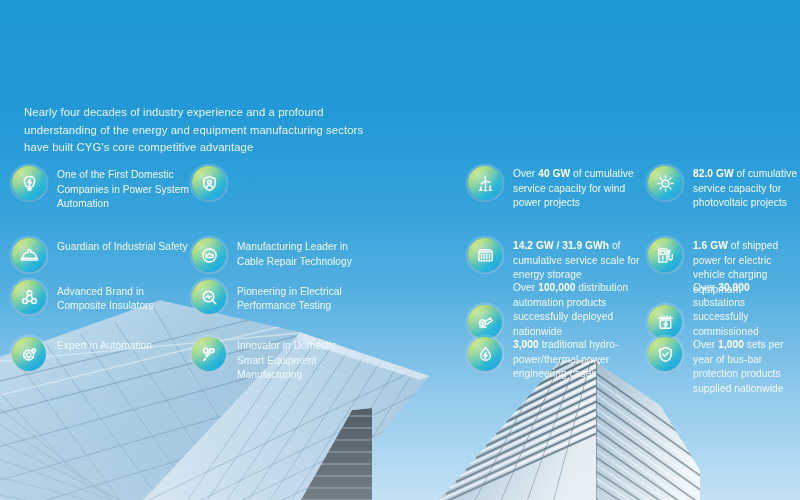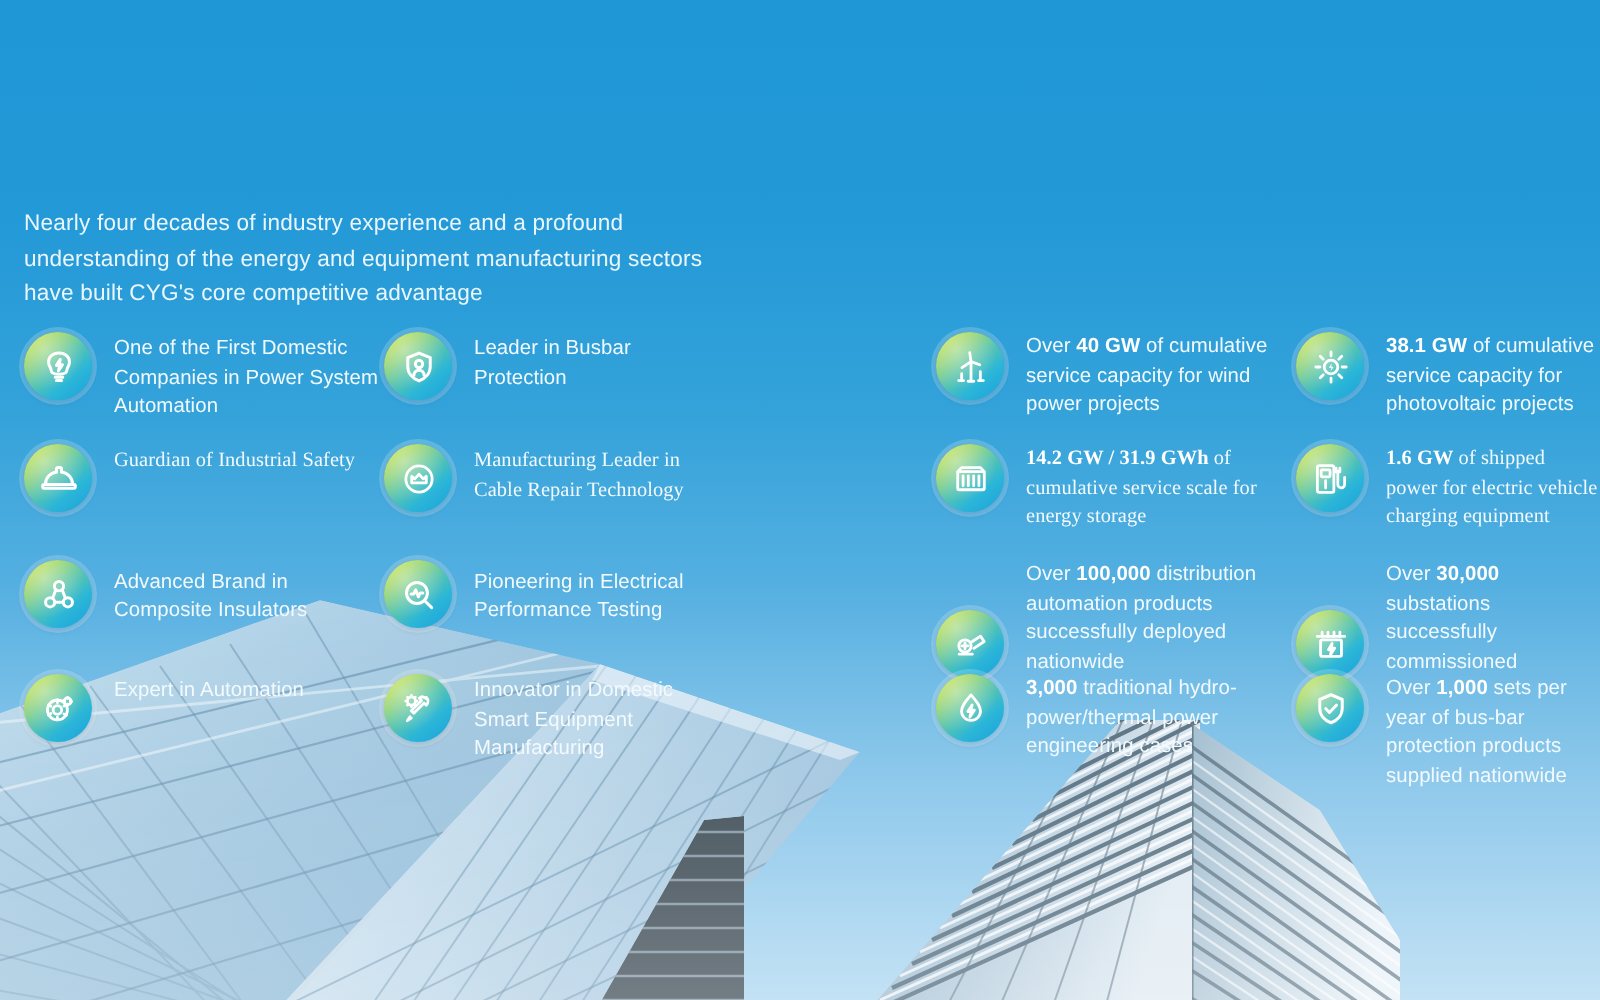--- a/index.html
+++ b/index.html
@@ -21,35 +21,35 @@
     position:absolute; left:0; right:0; top:58%; bottom:0;
     background:linear-gradient(to bottom, rgba(255,255,255,0) 0%, rgba(255,255,255,.18) 70%, rgba(255,255,255,.30) 100%);
   }
 
   
   .scene{ position:absolute; inset:0; overflow:hidden; }
   .scene svg{ position:absolute; left:0; top:0; width:800px; height:500px; }
 
   
   .headline{
-    position:absolute; left:12px; top:104px; width:360px;
+    position:absolute; left:24px; top:104px; width:360px;
     color:#eaf6fd; font-size:11.3px; line-height:17.5px;
     letter-spacing:.1px; z-index:5;
   }
 
   
   .grid{ position:absolute; left:0; top:0; width:800px; height:500px; z-index:6; }
   .col{ position:absolute; top:0; }
   .col-0{ left:12px;  width:178px; }
   .col-1{ left:192px; width:170px; }
   .col-2{ left:468px; width:178px; }
   .col-3{ left:648px; width:152px; }
 
   .item{ position:absolute; display:flex; align-items:flex-start; }
-  .r0{ top:166px;justify-content:space-between; } .r1{ top:222px;font-family:Liberation Serif, serif; } .r2{ top:280px;align-items:flex-end; } .r3{ top:337px; }
+  .r0{ top:166px;justify-content:space-between; } .r1{ top:238px; } .r2{ top:280px;align-items:flex-end; } .r3{ top:337px; }
 
   .badge{
     width:34px; height:34px; border-radius:50%;
     flex:0 0 34px; position:relative;
     background:linear-gradient(140deg,#cfe03f 0%,#a9d84c 18%,#5fc6a8 46%,#2bb6d8 70%,#1aa0dc 100%);
     box-shadow:0 0 0 2.5px rgba(255,255,255,.20), 0 1px 3px rgba(0,40,70,.22);
     display:flex; align-items:center; justify-content:center;
   }
   .badge::after{
     content:""; position:absolute; inset:0; border-radius:50%;
@@ -305,21 +305,20 @@
   <div class="col col-1">
 
     <div class="item r0">
       <span class="badge">
         <svg width="19" height="19" viewBox="0 0 24 24" fill="none" stroke="#fff" stroke-width="1.5" stroke-linecap="round" stroke-linejoin="round">
           <path d="M12 3.2 4.9 6.1v5.6c0 4.3 3 7.6 7.1 9.1 4.1-1.5 7.1-4.8 7.1-9.1V6.1L12 3.2Z"></path>
           <circle cx="12" cy="10.1" r="2.3"></circle>
           <path d="M8.8 17.2c0-1.9 1.4-3.2 3.2-3.2s3.2 1.3 3.2 3.2"></path>
         </svg>
       </span>
-      <span class="label">Leader in Busbar Protection</span>
     </div>
 
     <div class="item r1">
       <span class="badge">
         <svg width="19" height="19" viewBox="0 0 24 24" fill="none" stroke="#fff" stroke-width="1.4" stroke-linecap="round" stroke-linejoin="round">
           <circle cx="12" cy="12" r="8.3"></circle>
           <path d="M7.4 10.3l1.9 1.6 2.7-2.9 2.7 2.9 1.9-1.6v4.2H7.4v-4.2Z"></path>
         </svg>
       </span>
       <span class="label">Manufacturing Leader in Cable Repair Technology</span>
@@ -401,21 +400,21 @@
   <div class="col col-3">
 
     <div class="item r0 stat">
       <span class="badge">
         <svg width="19" height="19" viewBox="0 0 24 24" fill="none" stroke="#fff" stroke-width="1.4" stroke-linecap="round" stroke-linejoin="round">
           <circle cx="12" cy="12" r="4.3"></circle>
           <path d="M12 2.4v2.6M12 19v2.6M2.4 12H5M19 12h2.6M5.2 5.2l1.9 1.9M16.9 16.9l1.9 1.9M5.2 18.8l1.9-1.9M16.9 7.1l1.9-1.9"></path>
           <path d="M12.5 9.6 10.7 12.4h1.6l-.6 2.4 2-2.9h-1.6l.4-2.3Z" fill="#fff" stroke="none"></path>
         </svg>
       </span>
-      <span class="label"><span></span><b>38.1 GW</b><span> of cumulative service capacity for photovoltaic projects</span></span>
+      <span class="label"><span></span><b>82.0 GW</b><span> of cumulative service capacity for photovoltaic projects</span></span>
     </div>
 
     <div class="item r1 stat">
       <span class="badge">
         <svg width="19" height="19" viewBox="0 0 24 24" fill="none" stroke="#fff" stroke-width="1.4" stroke-linecap="round" stroke-linejoin="round">
           <rect x="3.4" y="3.6" width="10.4" height="16.8" rx="1.2"></rect>
           <rect x="5.8" y="6.2" width="5.6" height="4.4" rx=".6"></rect>
           <path d="M8.6 13.1v4.6"></path>
           <path d="M16.3 7.2v8.1c0 1.3 1 2.3 2.2 2.3s2.1-1 2.1-2.3V11"></path>
           <path d="M15.2 5.1v2.4h2.4V5.1"></path>

